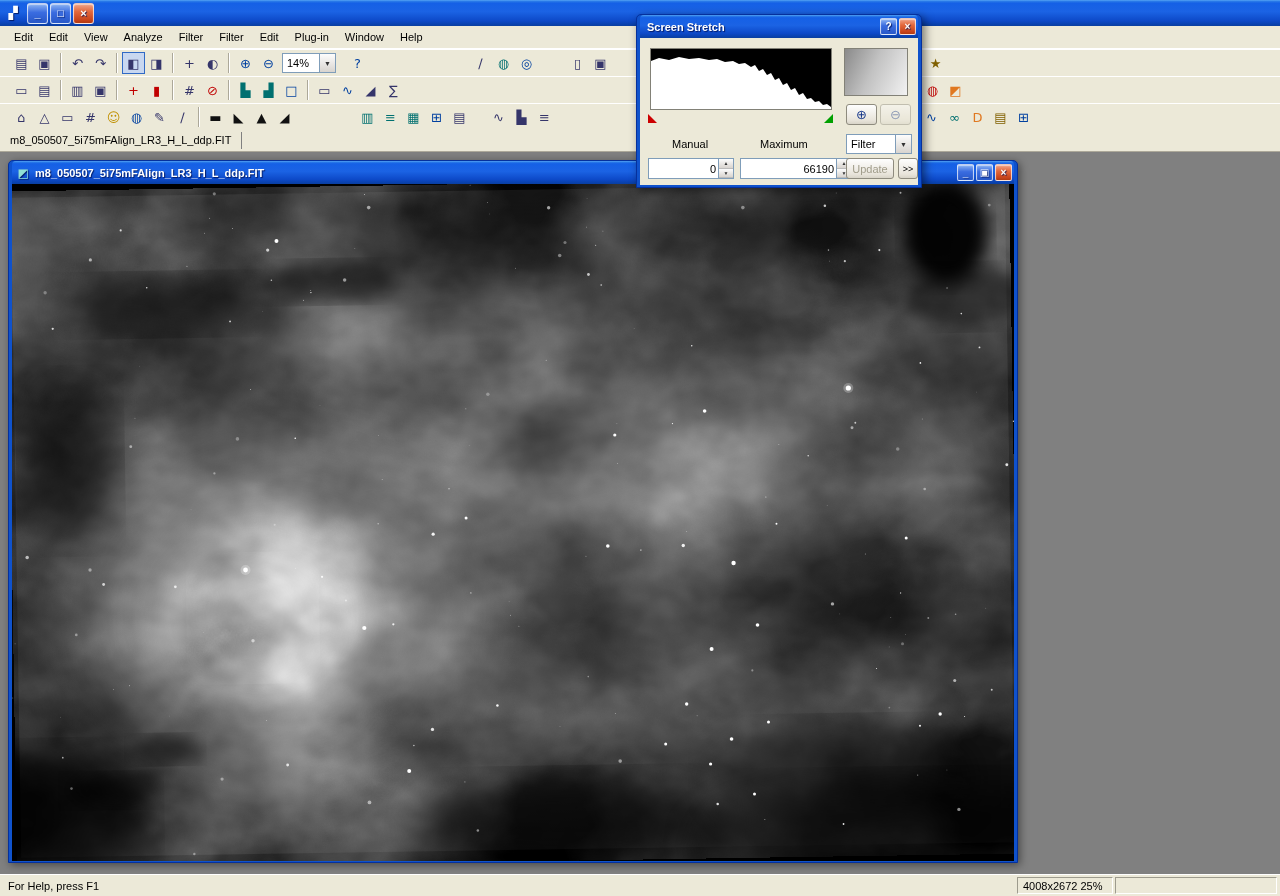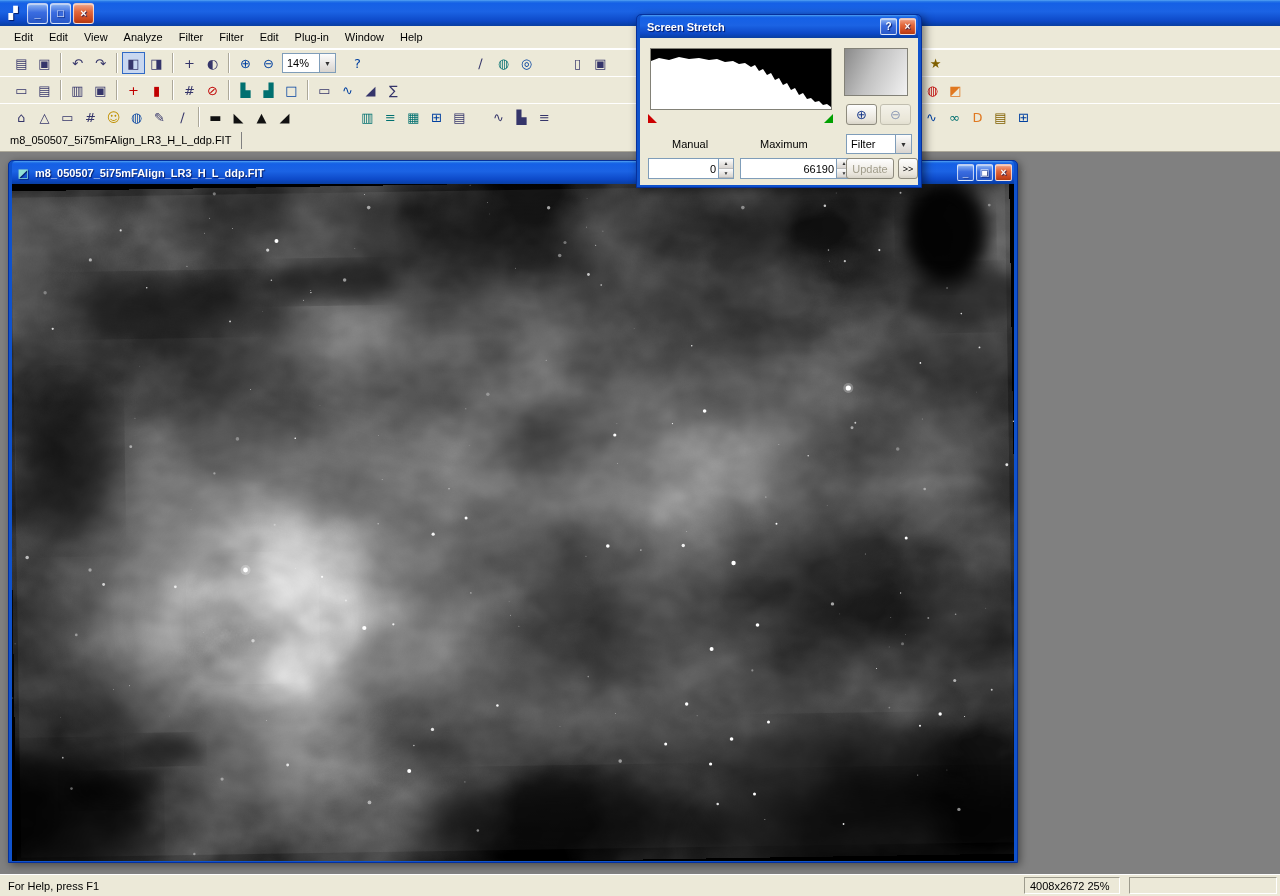--- a/index.html
+++ b/index.html
@@ -74,21 +74,21 @@
   .mode-combo .drop { width:16px; height:18px; border-left:1px solid #7f9db9; background:linear-gradient(#fdfdfd,#d8d4cf); display:flex; align-items:center; justify-content:center; font-size:7px; color:#333; }
   .spin { position:absolute; top:120px; height:21px; background:#fff; border:1px solid #7f9db9; display:flex; }
   .spin.min { left:8px; width:86px; } .spin.max { left:100px; width:112px; }
   .spin input { flex:1; min-width:0; border:none; outline:none; font-size:11px; text-align:right; padding-right:2px; font-family:"Liberation Sans",sans-serif; }
   .spin-btns { width:15px; display:flex; flex-direction:column; border-left:1px solid #7f9db9; }
   .sb { flex:1; display:flex; align-items:center; justify-content:center; font-size:5px; color:#333; background:linear-gradient(#fdfdfd,#d8d4cf); border-bottom:1px solid #bbb; }
   .update-btn { left:206px; top:120px; width:48px; color:#a09c8a; font-size:11px; font-family:"Liberation Sans",sans-serif; }
   .more-btn { left:258px; top:120px; width:20px; font-size:9px; color:#000; font-family:"Liberation Sans",sans-serif; }
 
   
-  .statusbar { position:absolute; left:0; right:0; bottom:0; height:22px; background:#ece9d8; border-top:1px solid #fff; display:flex; align-items:center; padding:2px 3px; gap:9px; }
+  .statusbar { position:absolute; left:0; right:0; bottom:0; height:22px; background:#ece9d8; border-top:1px solid #fff; display:flex; align-items:center; padding:2px 3px; gap:2px; }
   .sb-pane { height:17px; display:flex; align-items:center; padding:0 5px; }
   .sb-pane.sunken { border:1px solid; border-color:#9d9b8d #ffffff #ffffff #9d9b8d; }
   .sb-help { flex:0 0 1012px; }
   .sb-info { flex:0 0 96px; }
   .sb-fill { flex:1; }
 </style>
 </head>
 <body>
 
 <div class="main-title titlebar tgrad">

